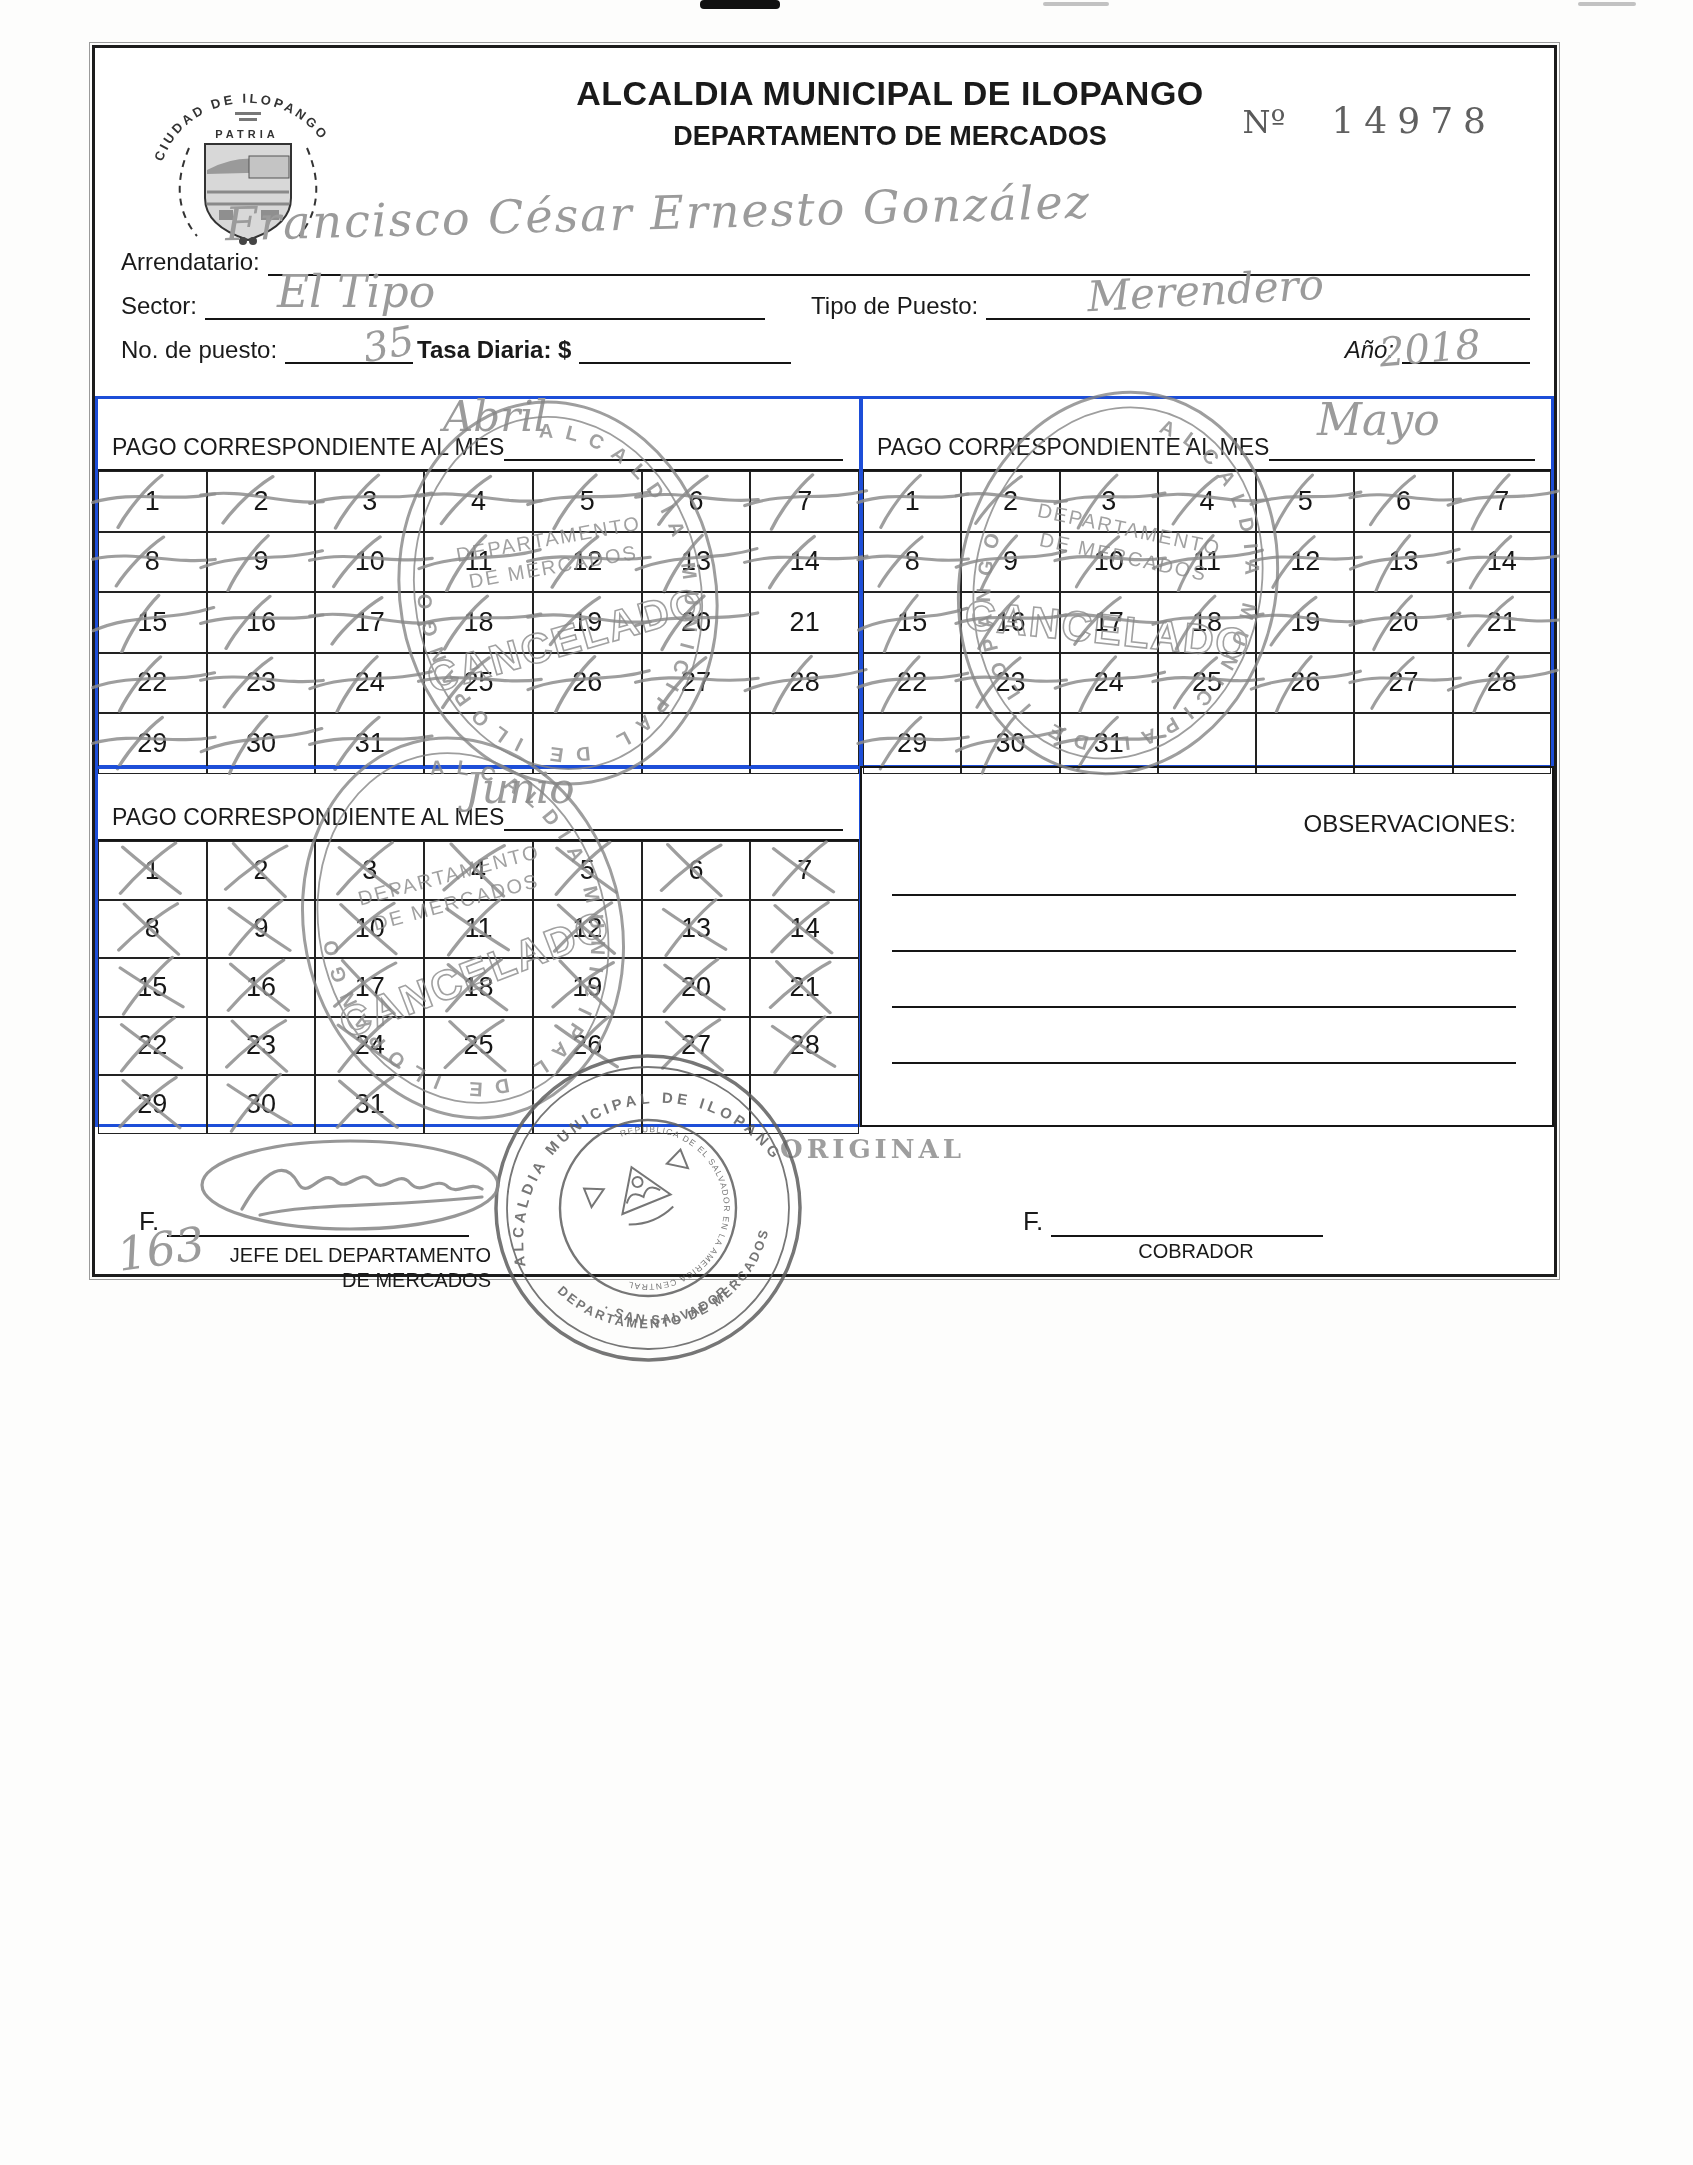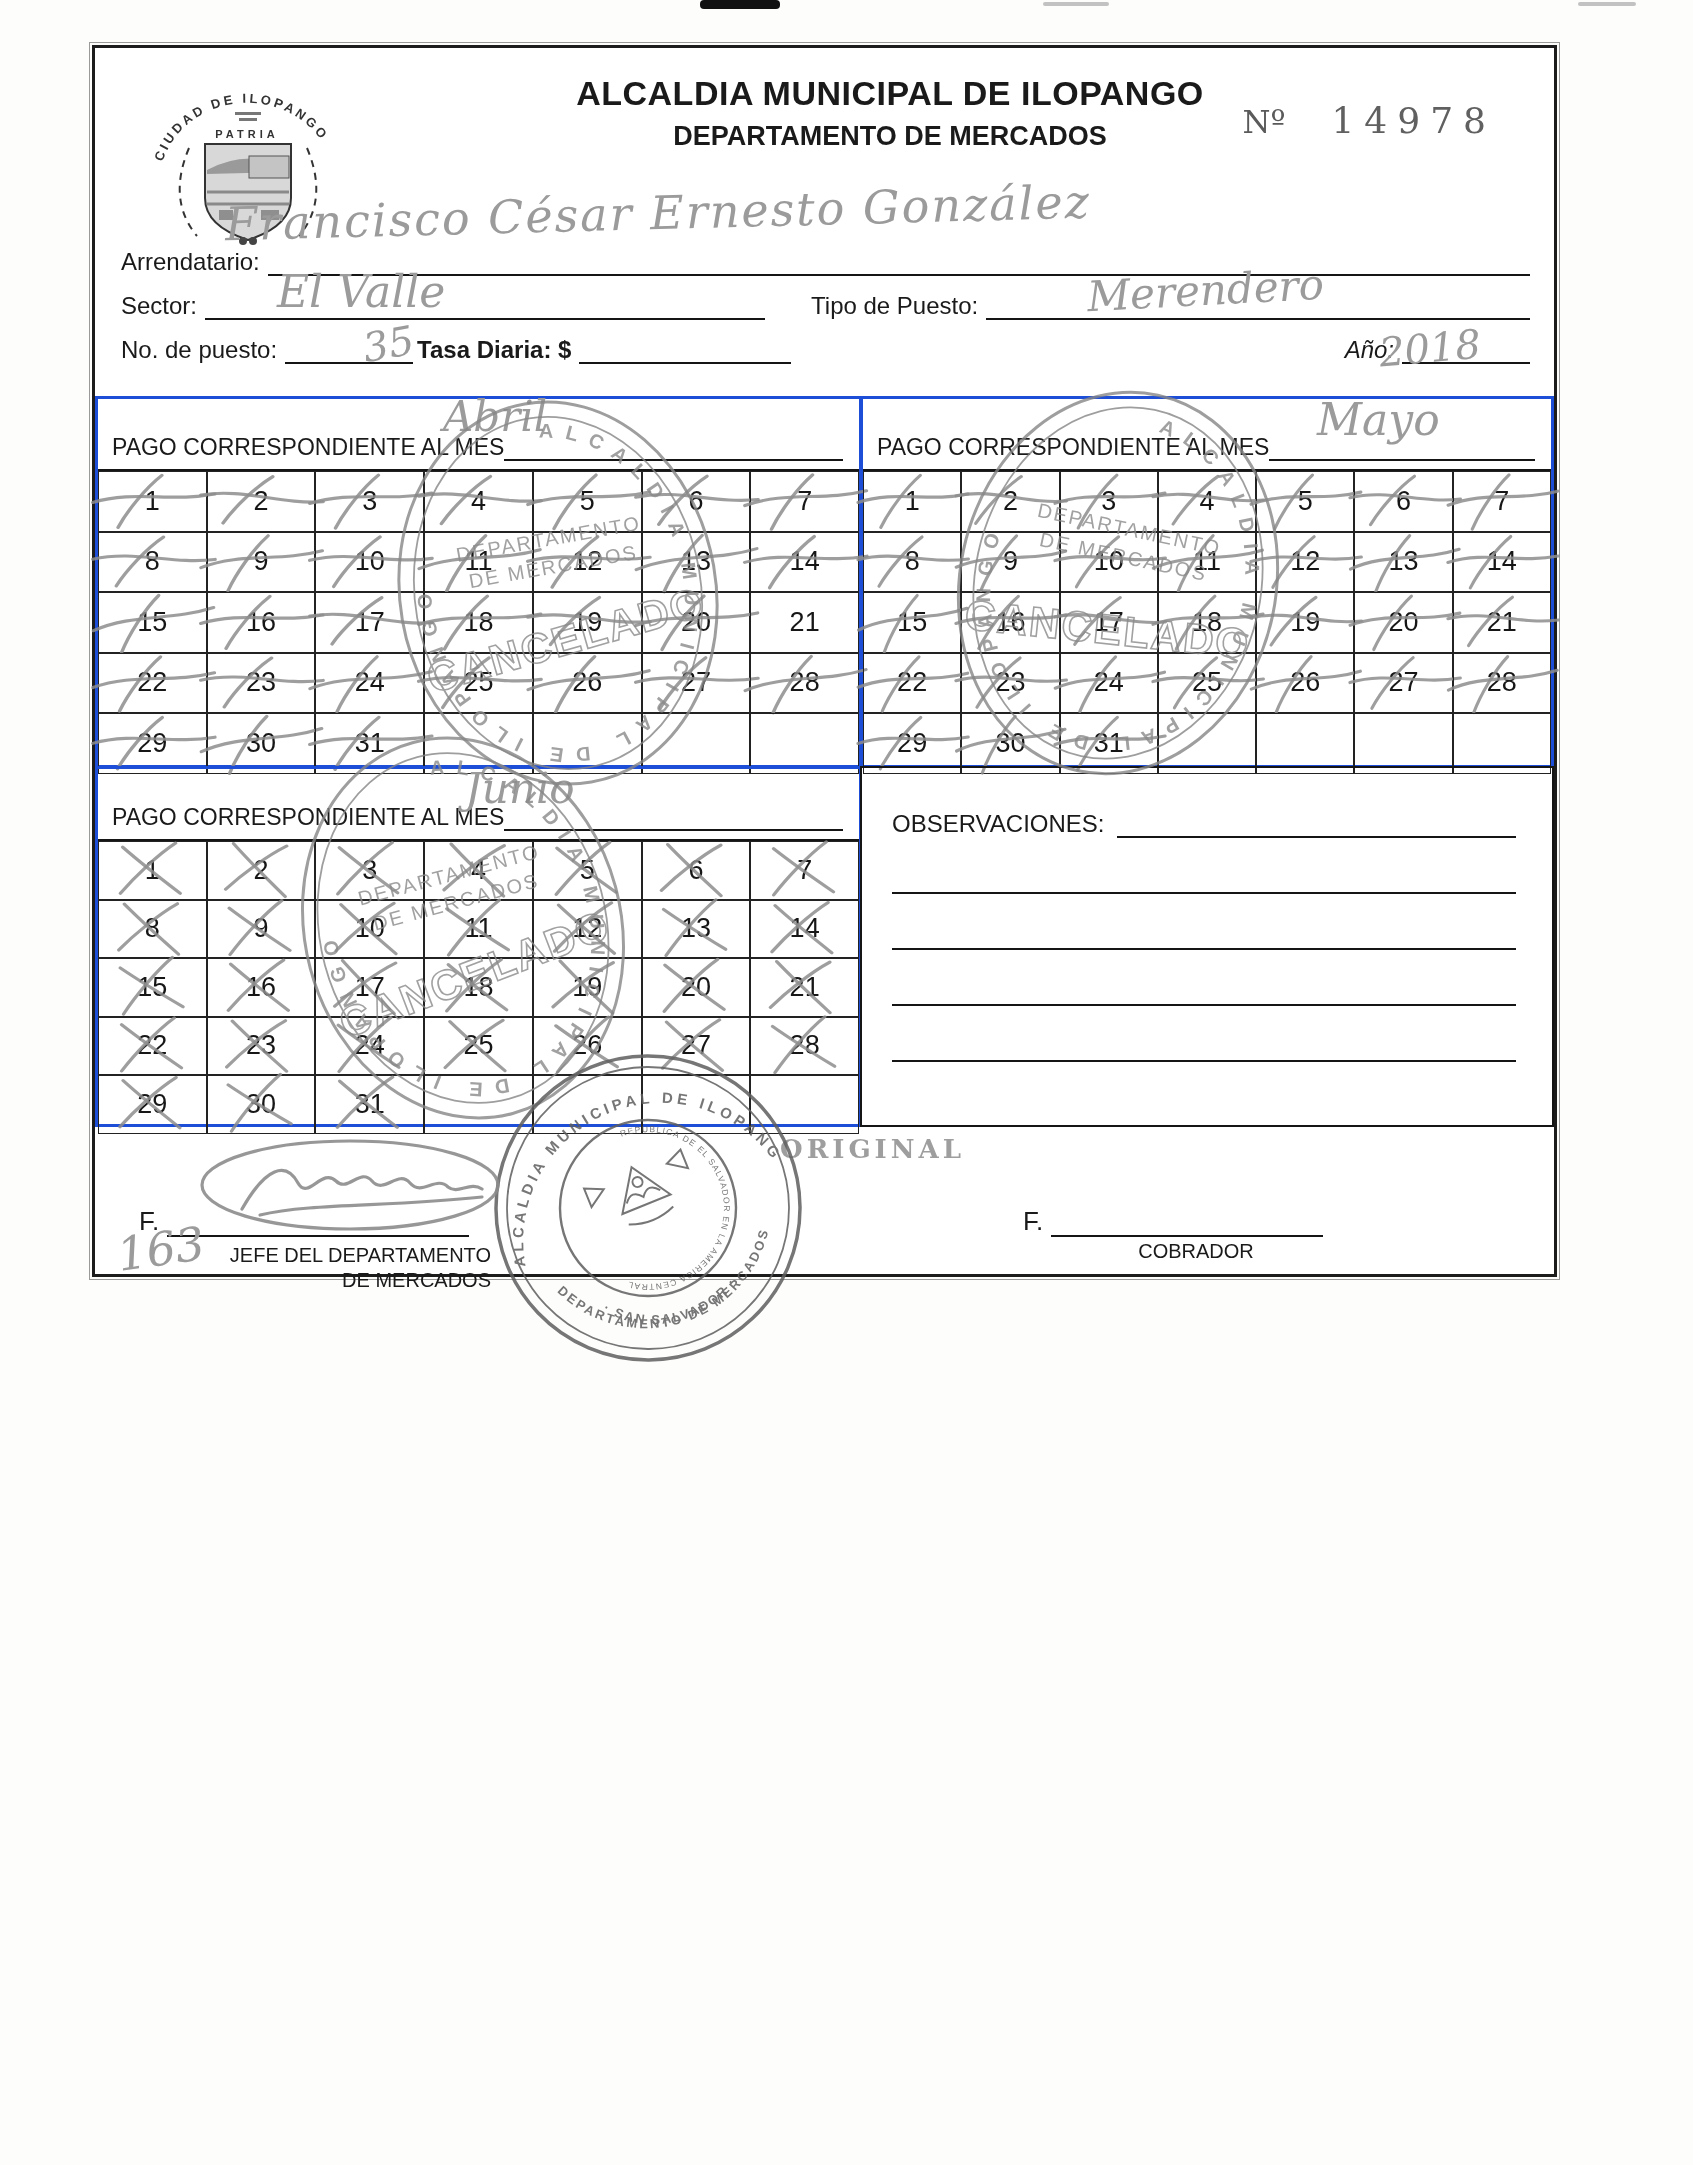--- a/index.html
+++ b/index.html
@@ -46,21 +46,21 @@
   .cal-grid { display:grid; grid-template-columns:repeat(7,1fr); border-top:2px solid #151515; }
   .cal-grid.tall { grid-auto-rows:60.5px; }
   .cal-grid.short { grid-auto-rows:58.5px; }
   .cal-cell { position:relative; border:1px solid #222; display:flex; align-items:center; justify-content:center; }
   .day-num { font-size:27px; color:#161616; }
   svg.mark { position:absolute; left:-4%; top:-8%; width:108%; height:114%; overflow:visible; }
   .mark path { fill:none; stroke:#8d8d8d; stroke-width:3; stroke-linecap:round; opacity:.85; }
 
   
   .obs-box { border:2px solid #151515; margin-left:-2px; flex:1; box-sizing:border-box; padding:42px 36px 0 30px; }
-  .obs-head { display:flex; align-items:flex-end; font-size:24px; }
+  .obs-head { display:flex; align-items:flex-end; font-size:24px;flex-direction:column; }
   .obs-head .fline { flex:1; margin-left:12px; height:26px; }
   .obs-line { border-bottom:2.5px solid #151515; margin-top:54px; }
 
   
   .footer { position:absolute; left:0; top:1079px; width:100%; height:153px; }
   .sig-block { position:absolute; display:flex; align-items:flex-end; font-size:26px; }
   .sig-left { left:44px; top:78px; width:330px; }
   .sig-right { left:928px; top:78px; width:300px; }
   .sig-block .fline { flex:1; margin-left:8px; height:30px; border-bottom-width:2px; }
   .role { position:absolute; text-align:center; font-size:20px; line-height:1.25; }
@@ -864,21 +864,21 @@
       <div class="sig-block sig-right">
         <span>F.</span>
         <span class="fline"></span>
       </div>
       <div class="role role-right">COBRADOR</div>
     </div>
 
     <div class="original">ORIGINAL</div>
 
     <div class="hw" style="left:130px; top:142px; font-size:46px; letter-spacing:2px; transform:rotate(-1.5deg);">Francisco César Ernesto González</div>
-    <div class="hw" style="left:182px; top:222px; font-size:44px;">El Valle</div>
+    <div class="hw" style="left:182px; top:222px; font-size:44px;">El Tipo</div>
     <div class="hw" style="left:992px; top:222px; font-size:42px; transform:rotate(-3deg);">Merendero</div>
     <div class="hw" style="left:268px; top:276px; font-size:40px; transform:rotate(-10deg);">35</div>
     <div class="hw" style="left:1284px; top:280px; font-size:40px; transform:rotate(-5deg);">2018</div>
     <div class="hw" style="left:348px; top:348px; font-size:42px;text-align:center;">Abril</div>
     <div class="hw" style="left:1222px; top:350px; font-size:44px;">Mayo</div>
     <div class="hw" style="left:370px; top:720px; font-size:42px;">Junio</div>
     <div class="hw" style="left:22px; top:1178px; font-size:46px; transform:rotate(-8deg);">163</div>
 
     <svg class="stamp" style="left:293px; top:345px; transform:rotate(-10deg);" width="340" height="400" viewBox="0 0 340 400">
       <defs>

